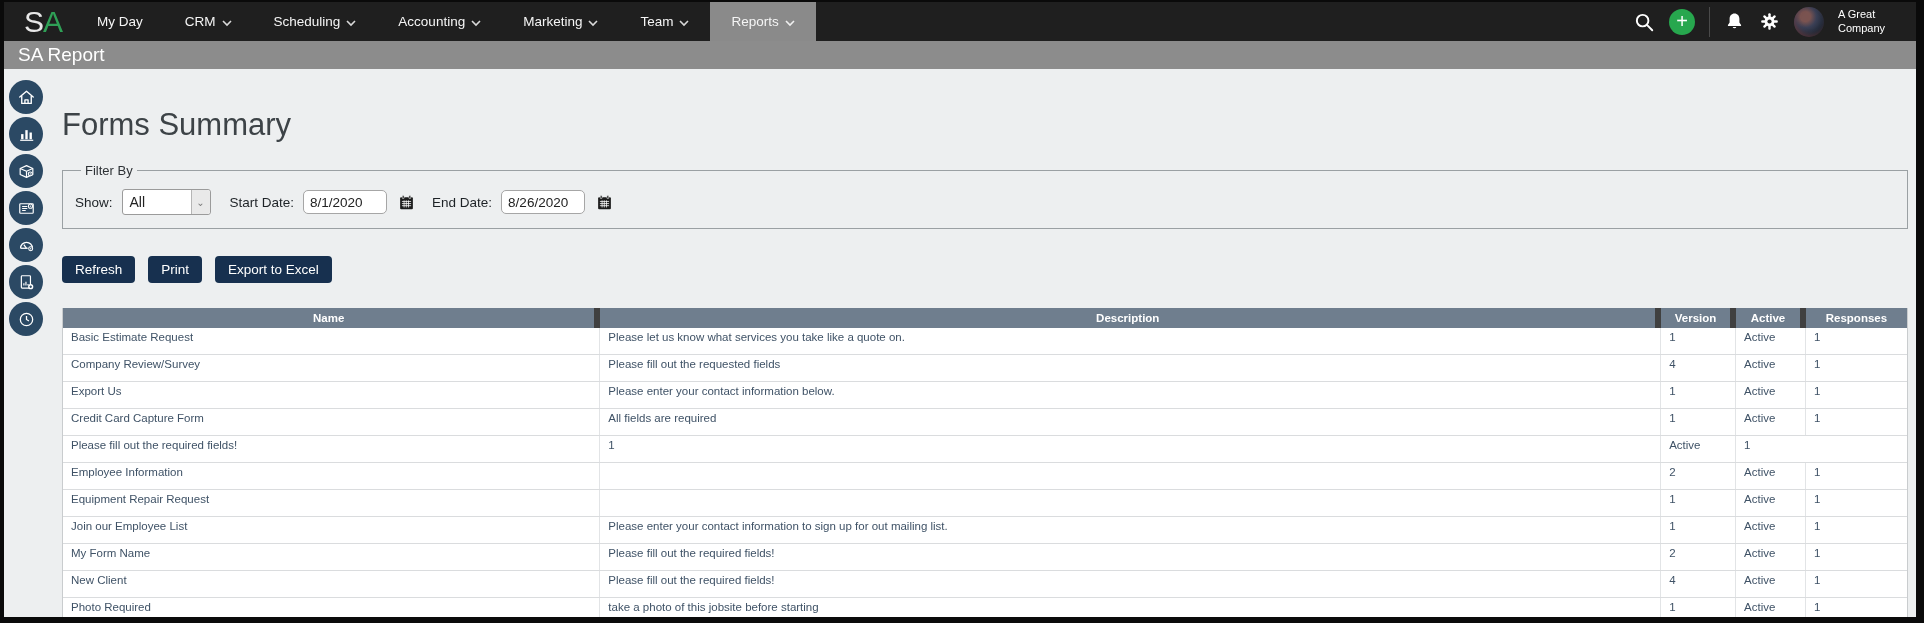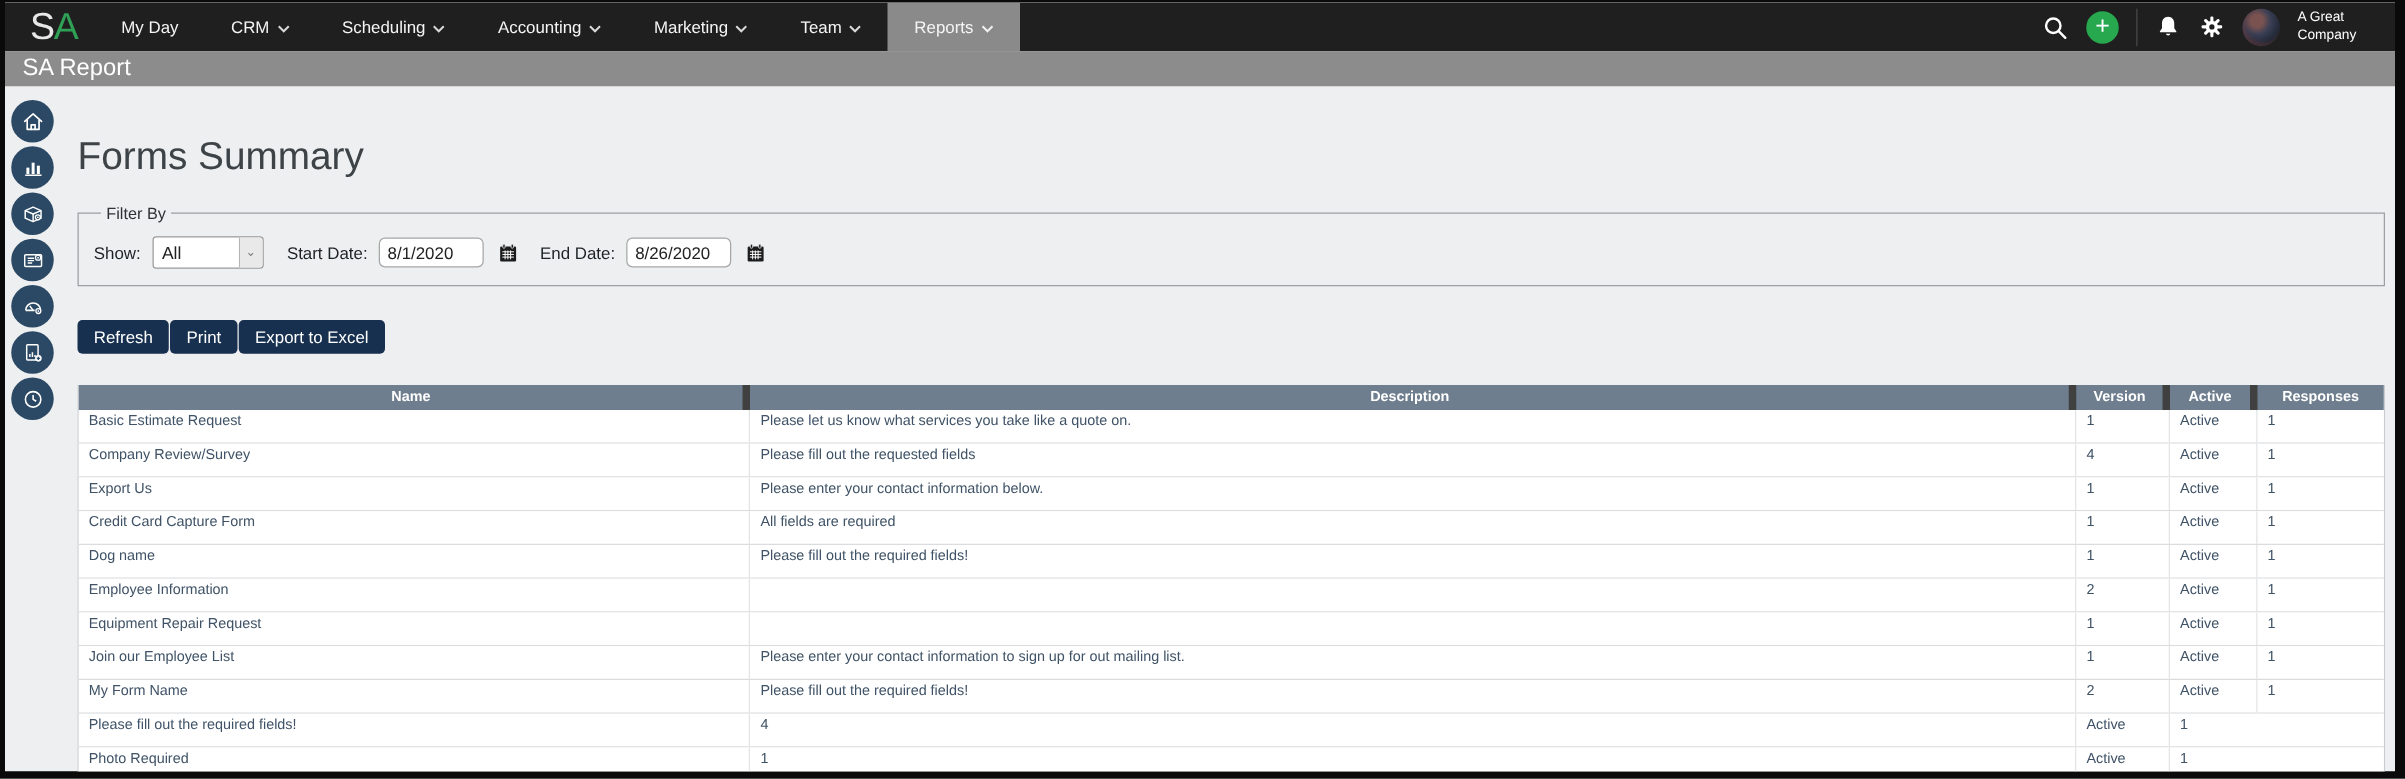--- a/index.html
+++ b/index.html
@@ -69,21 +69,21 @@
   }
   .select .val { flex:1; font-size: 14px; color:#222; padding: 4px 0 0 7px; }
   .select .dd { width: 19px; background:#e9e9e9; border-left:1px solid #b5b5b5; border-radius: 0 3px 3px 0;
     display:flex; align-items:center; justify-content:center; color:#7a7a7a; font-size: 10px; }
   .txt-input {
     width: 84px; height: 24px; border:1px solid #a6a6a6; border-radius: 5px; background:#fff;
     font-size: 13.5px; color:#222; padding: 0 6px; font-family: inherit; outline:none;
   }
   .cal-btn { margin-left: 2px; margin-right: 8px; cursor:pointer; display:flex; align-items:center; }
   
-  .actions { display:flex; gap: 1px; margin-top: 27px; }
+  .actions { display:flex; gap: 13px; margin-top: 27px; }
   .navy-btn {
     background:#17304f; color:#fff; border:none; border-radius:4px;
     font-size: 13.5px; padding: 6px 13px; cursor:pointer; font-family: inherit;
   }
   
   .tbl { margin-top: 25px; border:1px solid #c9cccE; border-top:none; background:#fff; }
   .thead, .trow { display:grid; grid-template-columns: 29.14% 57.53% 4.06% 3.79% 5.48%; }
   .thead {
     background:#6f7e8e; color:#fff; height: 20px; line-height: 20px;
     font-size: 11.5px; font-weight: bold;
@@ -336,21 +336,20 @@
 
   <div class="trow">
     <div class="td">Credit Card Capture Form</div>
     <div class="td">All fields are required</div>
     <div class="td">1</div>
     <div class="td">Active</div>
     <div class="td">1</div>
   </div>
 
   <div class="trow">
-    <div class="td">Dog name</div>
     <div class="td">Please fill out the required fields!</div>
     <div class="td">1</div>
     <div class="td">Active</div>
     <div class="td">1</div>
   </div>
 
   <div class="trow">
     <div class="td">Employee Information</div>
     <div class="td"></div>
     <div class="td">2</div>
@@ -376,28 +375,30 @@
 
   <div class="trow">
     <div class="td">My Form Name</div>
     <div class="td">Please fill out the required fields!</div>
     <div class="td">2</div>
     <div class="td">Active</div>
     <div class="td">1</div>
   </div>
 
   <div class="trow">
+    <div class="td">New Client</div>
     <div class="td">Please fill out the required fields!</div>
     <div class="td">4</div>
     <div class="td">Active</div>
     <div class="td">1</div>
   </div>
 
   <div class="trow">
     <div class="td">Photo Required</div>
+    <div class="td">take a photo of this jobsite before starting</div>
     <div class="td">1</div>
     <div class="td">Active</div>
     <div class="td">1</div>
   </div>
 
   <div class="trow">
     <div class="td">Weather Conditions</div>
     <div class="td"></div>
     <div class="td">2</div>
     <div class="td">Active</div>

